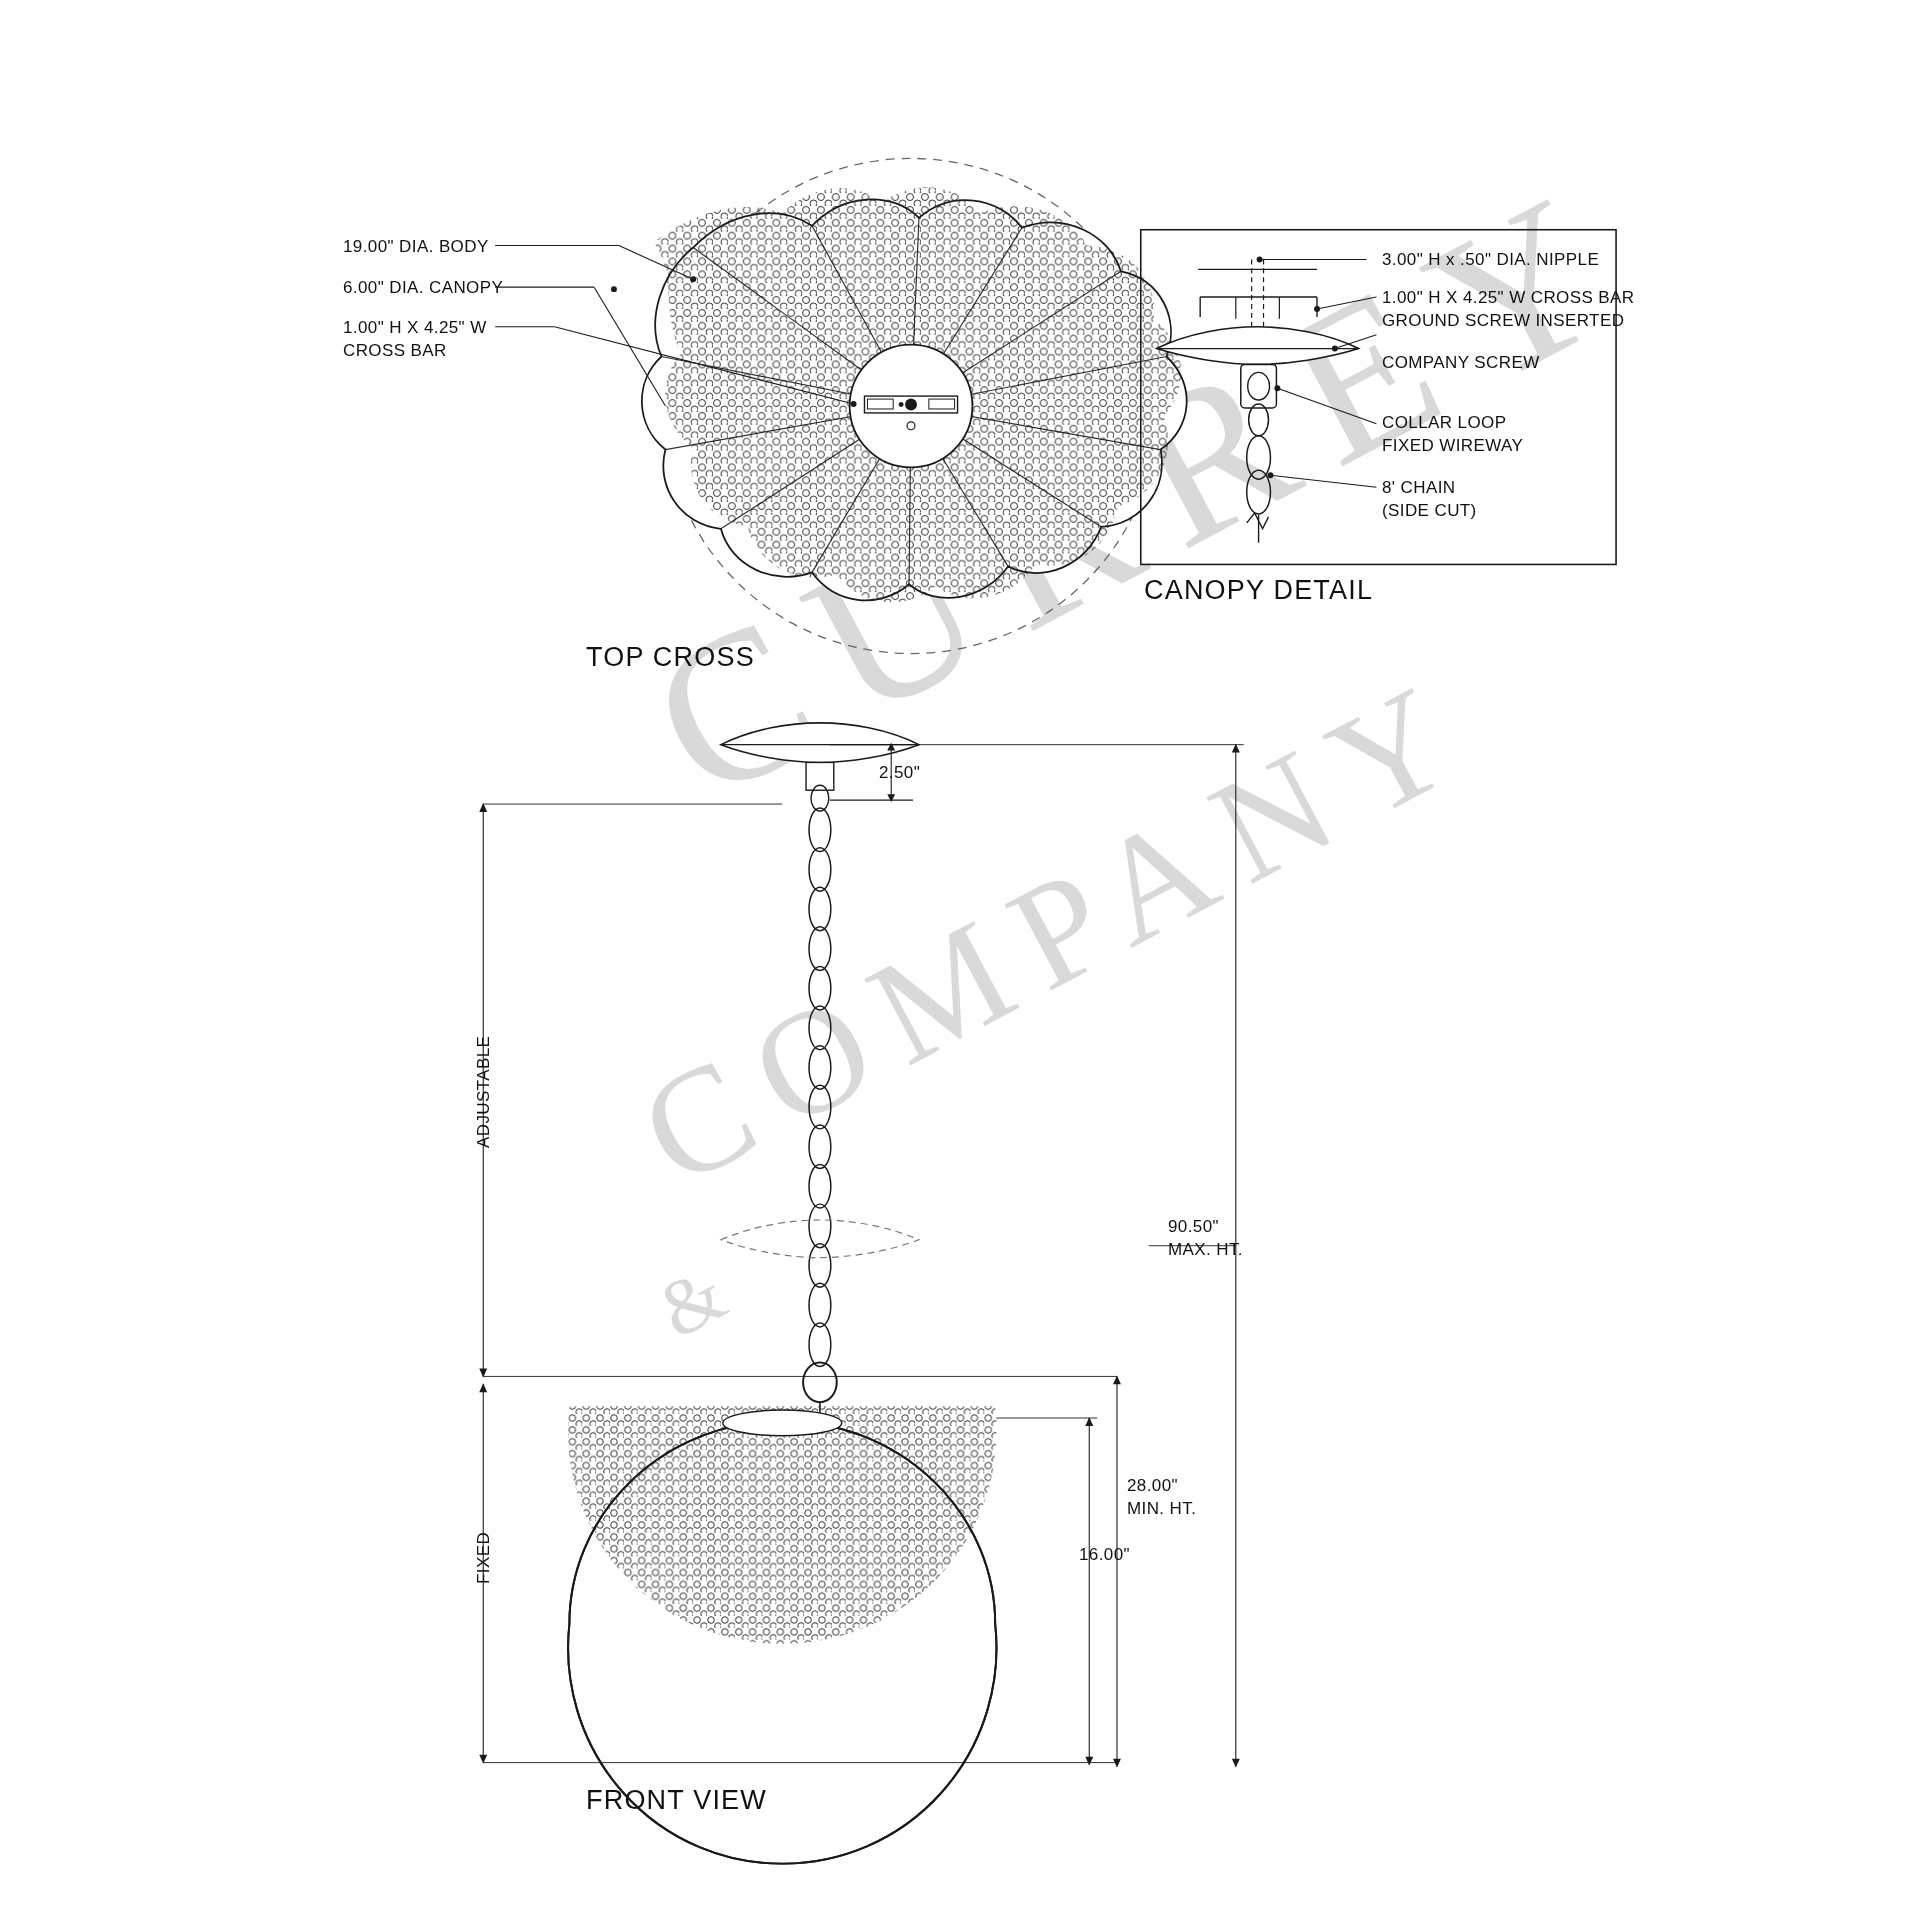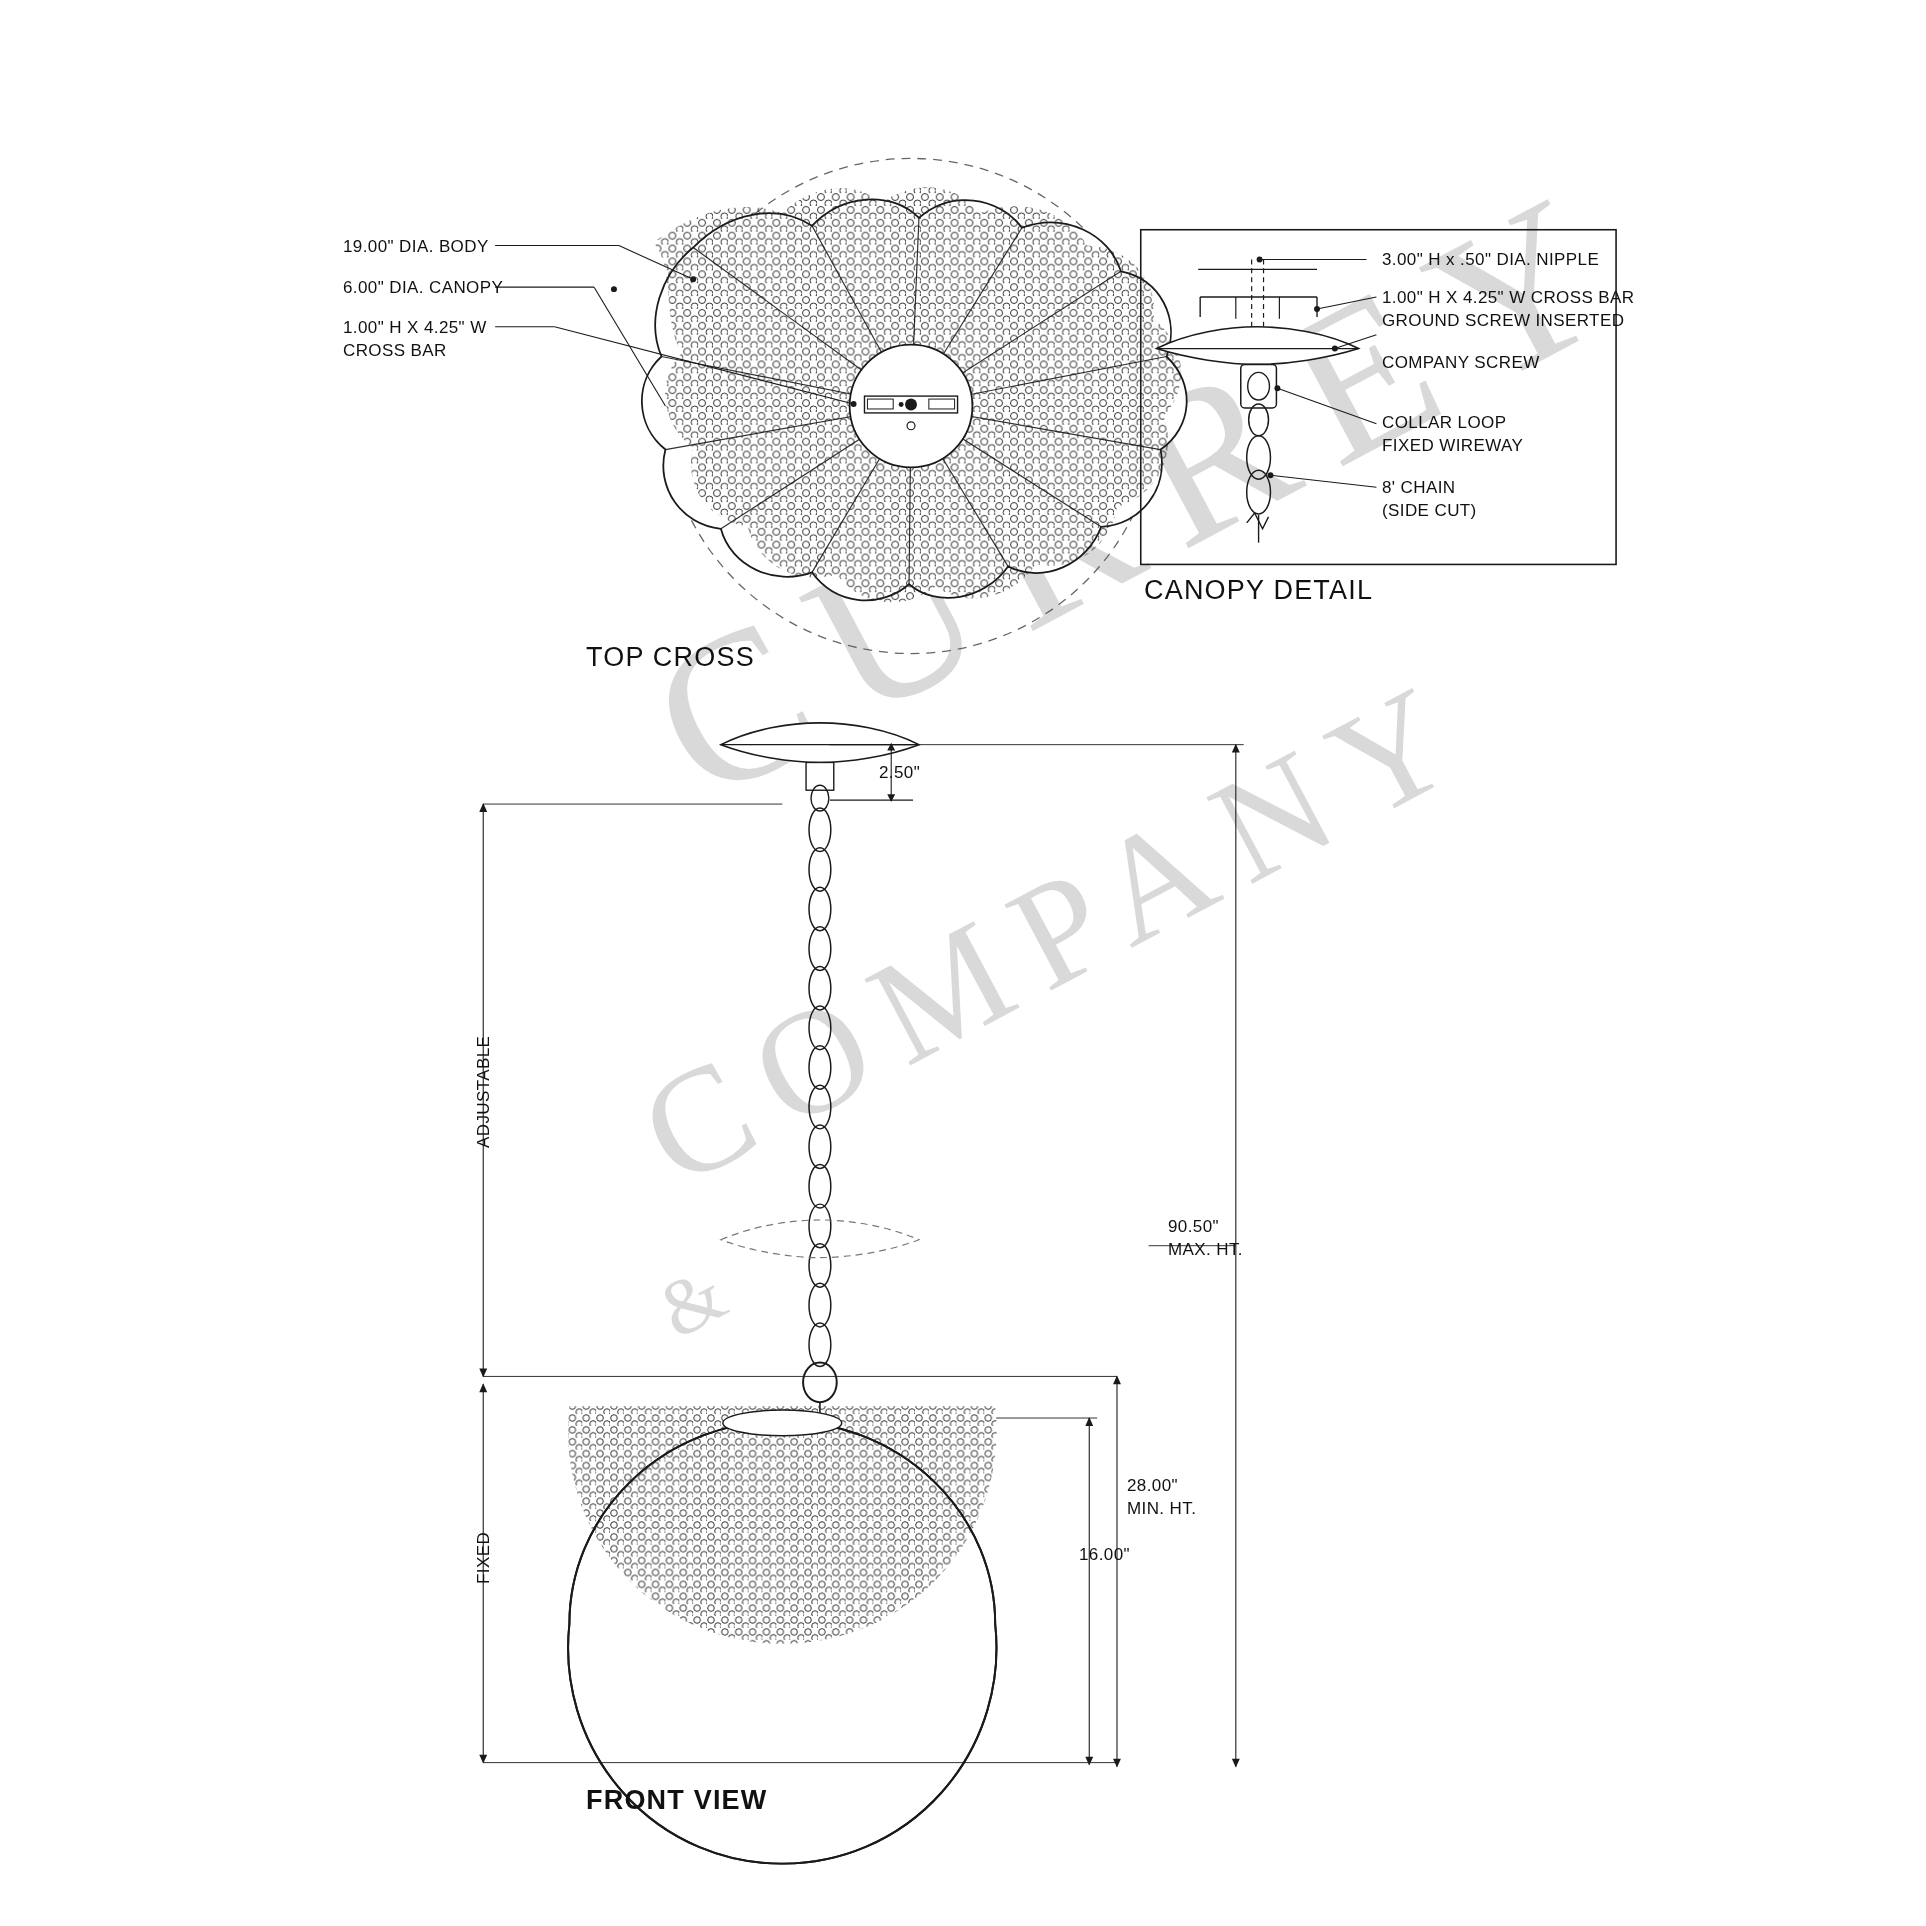--- a/index.html
+++ b/index.html
@@ -310,16 +310,16 @@
   <div class="lbl vert" style="left:473px; top:1584px;">FIXED</div>
 
   <div class="lbl" style="left:1168px; top:1216px;">90.50"
 MAX. HT.</div>
 
   <div class="lbl" style="left:1127px; top:1475px;">28.00"
 MIN. HT.</div>
 
   <div class="lbl" style="left:1079px; top:1544px;">16.00"</div>
 
-  <div class="lbl big" style="left:586px; top:1782px;font-weight:bold;">FRONT VIEW</div>
+  <div class="lbl big" style="left:586px; top:1782px;">FRONT VIEW</div>
 
 </div>
 
 
 </body></html>

